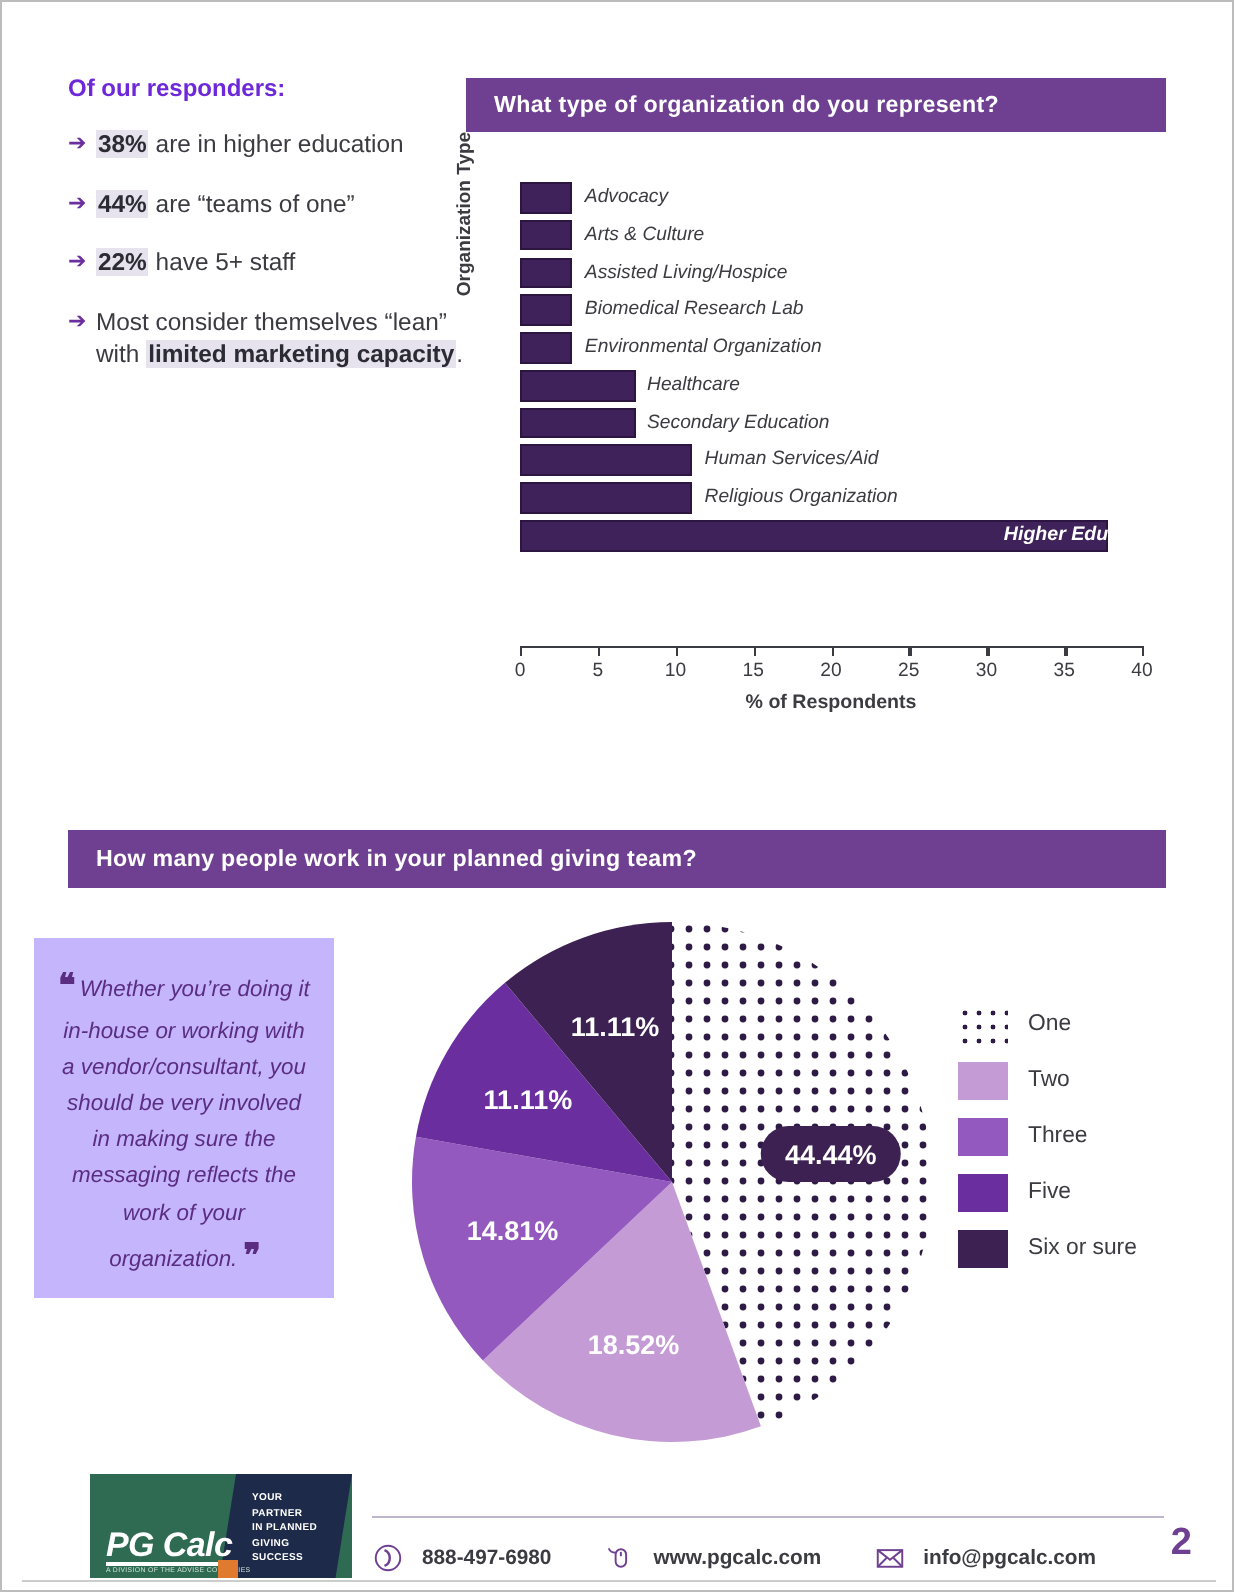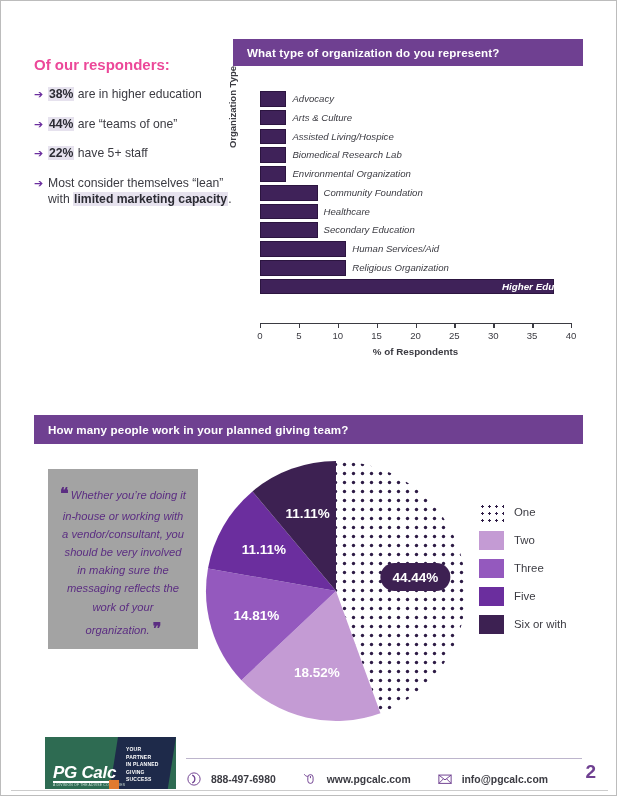--- a/index.html
+++ b/index.html
@@ -9,21 +9,21 @@
     border:1px solid #bcbcbc;box-sizing:border-box;overflow:hidden;
   }
 
   
   .intro{position:absolute;left:33px;top:36px;width:200px;}
   .intro-head{
     font-size:12.6px;font-weight:bold;color:#2b2b33;line-height:1.52;
     letter-spacing:.1px;
   }
   .responders{
-    margin-top:19px;font-size:15px;font-weight:bold;color:#ec4899;
+    font-size:12px;font-weight:bold;color:#6d28d9;
   }
   .bullets{margin-top:13px;}
   .bullet{display:flex;align-items:flex-start;margin-bottom:13px;}
   .arrow{
     flex:0 0 auto;color:#6b2e9e;font-size:11px;line-height:1.35;
     width:14px;padding-top:1px;
   }
   .btext{font-size:12.2px;color:#3b3b42;line-height:1.36;}
   .hl{background:#e6e2ee;font-weight:bold;color:#2b2b33;padding:0 1px;}
 
@@ -67,22 +67,22 @@
     font-size:9.6px;color:#3b3b42;white-space:nowrap;padding-left:6px;
   }
   .brow.hiero .bar{background:#3f2259;}
   .brow.hiero .blabel{
     left:0;width:100%;padding-left:12px;text-align:right;color:#ffffff;
     font-weight:bold;font-size:9.8px;
   }
 
   
   .quote{
-    position:absolute;left:47px;top:468px;width:150px;height:180px;
-    background:#a3a3a3;box-sizing:border-box;padding:12px 12px 10px 12px;
+    position:absolute;left:16px;top:468px;width:150px;height:180px;
+    background:#c4b5fd;box-sizing:border-box;padding:12px 12px 10px 12px;
   }
   .qtext{
     font-size:11.2px;font-style:italic;color:#5b2d82;line-height:1.62;
     text-align:center;
   }
   .qmark{font-size:16px;font-weight:bold;font-style:normal;color:#5b2d82;
     letter-spacing:-1px;}
 
   
   .piewrap{position:absolute;left:204px;top:459px;width:262px;height:262px;}
@@ -181,24 +181,20 @@
           <div class="bar" style="width: 26.435px; background: rgb(63, 34, 89);"></div>
           <div class="blabel" style="left: 26.435px;">Assisted Living/Hospice</div>
         </div>
         <div class="brow">
           <div class="bar" style="width: 26.435px; background: rgb(63, 34, 89);"></div>
           <div class="blabel" style="left: 26.435px;">Biomedical Research Lab</div>
         </div>
         <div class="brow">
           <div class="bar" style="width: 26.435px; background: rgb(63, 34, 89);"></div>
           <div class="blabel" style="left: 26.435px;">Environmental Organization</div>
-        </div>
-        <div class="brow">
-          <div class="bar" style="width: 57.535px; background: rgb(63, 34, 89);"></div>
-          <div class="blabel" style="left: 57.535px;">Community Foundation</div>
         </div>
         <div class="brow">
           <div class="bar" style="width: 57.535px; background: rgb(63, 34, 89);"></div>
           <div class="blabel" style="left: 57.535px;">Healthcare</div>
         </div>
         <div class="brow">
           <div class="bar" style="width: 57.535px; background: rgb(63, 34, 89);"></div>
           <div class="blabel" style="left: 57.535px;">Secondary Education</div>
         </div>
         <div class="brow">
@@ -284,21 +280,21 @@
     <div class="lrow">
       <span class="swatch" id="sw2" style="background: rgb(148, 89, 190);"></span>
       <span class="ltext">Three</span>
     </div>
     <div class="lrow">
       <span class="swatch" id="sw3" style="background: rgb(107, 46, 158);"></span>
       <span class="ltext">Five</span>
     </div>
     <div class="lrow">
       <span class="swatch" id="sw4" style="background: rgb(61, 33, 82);"></span>
-      <span class="ltext">Six or with</span>
+      <span class="ltext">Six or sure</span>
     </div>
   </div>
 
   <div class="footer">
     <div class="logo">
       <svg class="star" viewBox="0 0 40 40">
         <path d="M20 0 L23 14 L32 4 L26 17 L40 14 L27 21 L40 28 L26 24 L32 37 L23 27 L20 40 L17 27 L8 37 L14 24 L0 28 L13 21 L0 14 L14 17 L8 4 L17 14 Z" fill="#F3E03A"></path>
       </svg>
       <div class="navy"></div>
       <div class="navy-txt">

